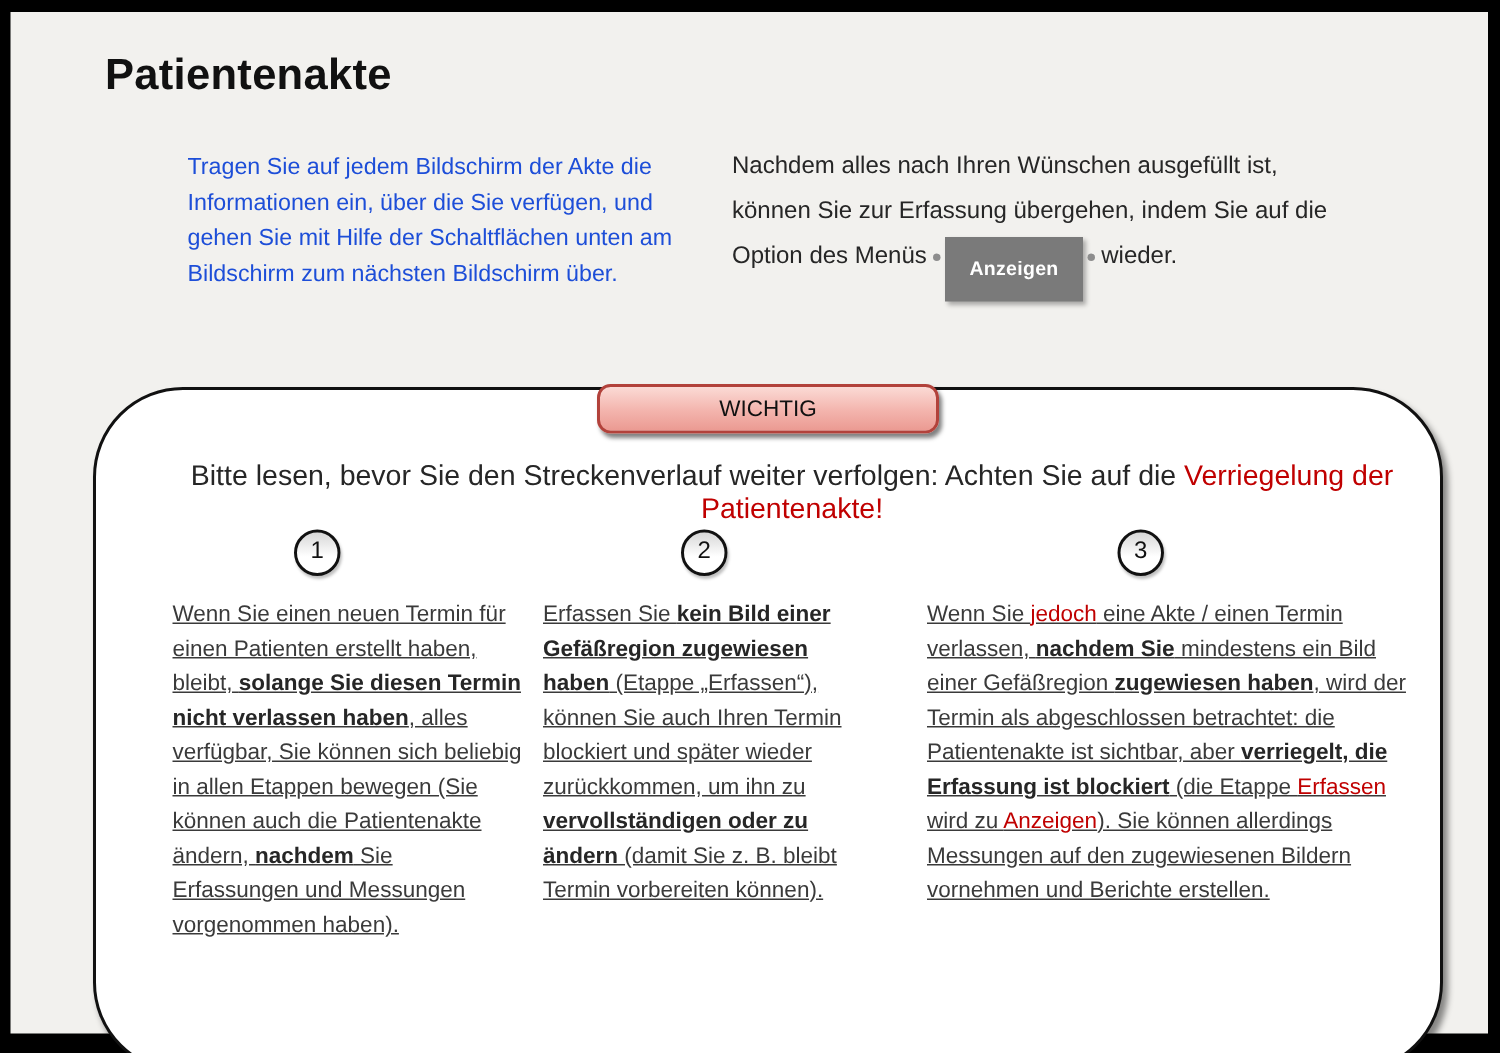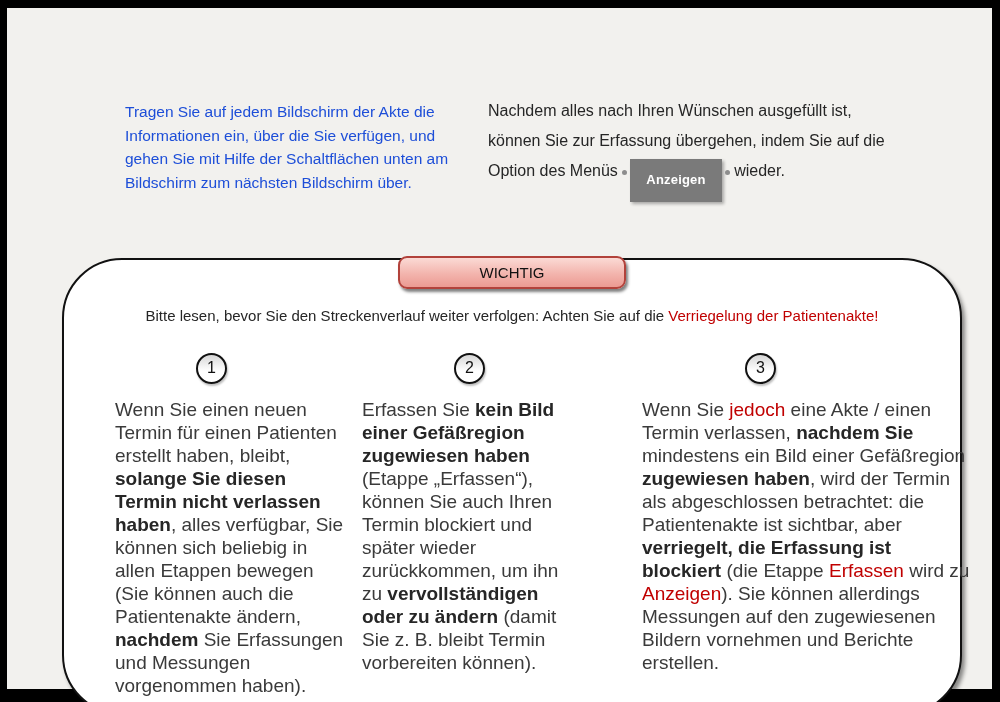--- a/index.html
+++ b/index.html
@@ -43,48 +43,49 @@
   }
   .badge {
     position:absolute; left:50%; transform:translateX(-50%); top:-4px;
     width:224px; height:29px; line-height:29px; text-align:center;
     background:linear-gradient(#fbdad5, #f3b4ad 55%, #eb9a92);
     border:2px solid #b2423b; border-radius:9px;
     font-size:15px; color:#111;
     box-shadow:2px 3px 3px rgba(0,0,0,0.5);
   }
   .lead {
-    position:absolute; top:47px; left:0; width:100%; text-align:center;
-    font-size:15px; color:#262626;
+    position:absolute; top:47px; left:16px; width:100%; text-align:center;
+    font-size:19px; color:#262626;
   }
   .circle {
     position:absolute; top:93px; width:31px; height:31px; box-sizing:border-box;
     border:2.5px solid #111; border-radius:50%;
     background:linear-gradient(#d7d7d7, #ffffff 60%);
     text-align:center; line-height:26px; font-size:16px; color:#111;
     box-shadow:1px 2px 2px rgba(0,0,0,0.25);
   }
   .circle-1 { left:132px; }
   .circle-2 { left:390px; }
   .circle-3 { left:681px; }
   .coltext {
     position:absolute; top:138px;
-    font-size:19px; line-height:23px; color:#3a3a3a;
+    font-size:15px; line-height:23px; color:#3a3a3a;text-decoration:underline;
   }
   .coltext-1 { left:51px;  width:234px; }
   .coltext-2 { left:298px; width:218px; }
-  .coltext-3 { left:578px; width:328px; }
+  .coltext-3 { left:554px; width:328px; }
   .seg-b { font-weight:700; color:#262626; }
 </style>
 </head>
 <body>
 
 <div class="frame">
   <div class="canvas">
 
+    <h1 class="page-title">Patientenakte</h1>
 
     <div class="intro-left">Tragen Sie auf jedem Bildschirm der Akte die Informationen ein, über die Sie verfügen, und gehen Sie mit Hilfe der Schaltflächen unten am Bildschirm zum nächsten Bildschirm über.</div>
 
     <div class="intro-right">
       <span>Nachdem alles nach Ihren Wünschen ausgefüllt ist, können Sie zur Erfassung übergehen, indem Sie auf die Option des Menüs</span>
       <span class="dot"></span><span class="menu-btn">Anzeigen</span><span class="dot"></span>
       <span>wieder.</span>
     </div>
 
     <div class="big-box">

